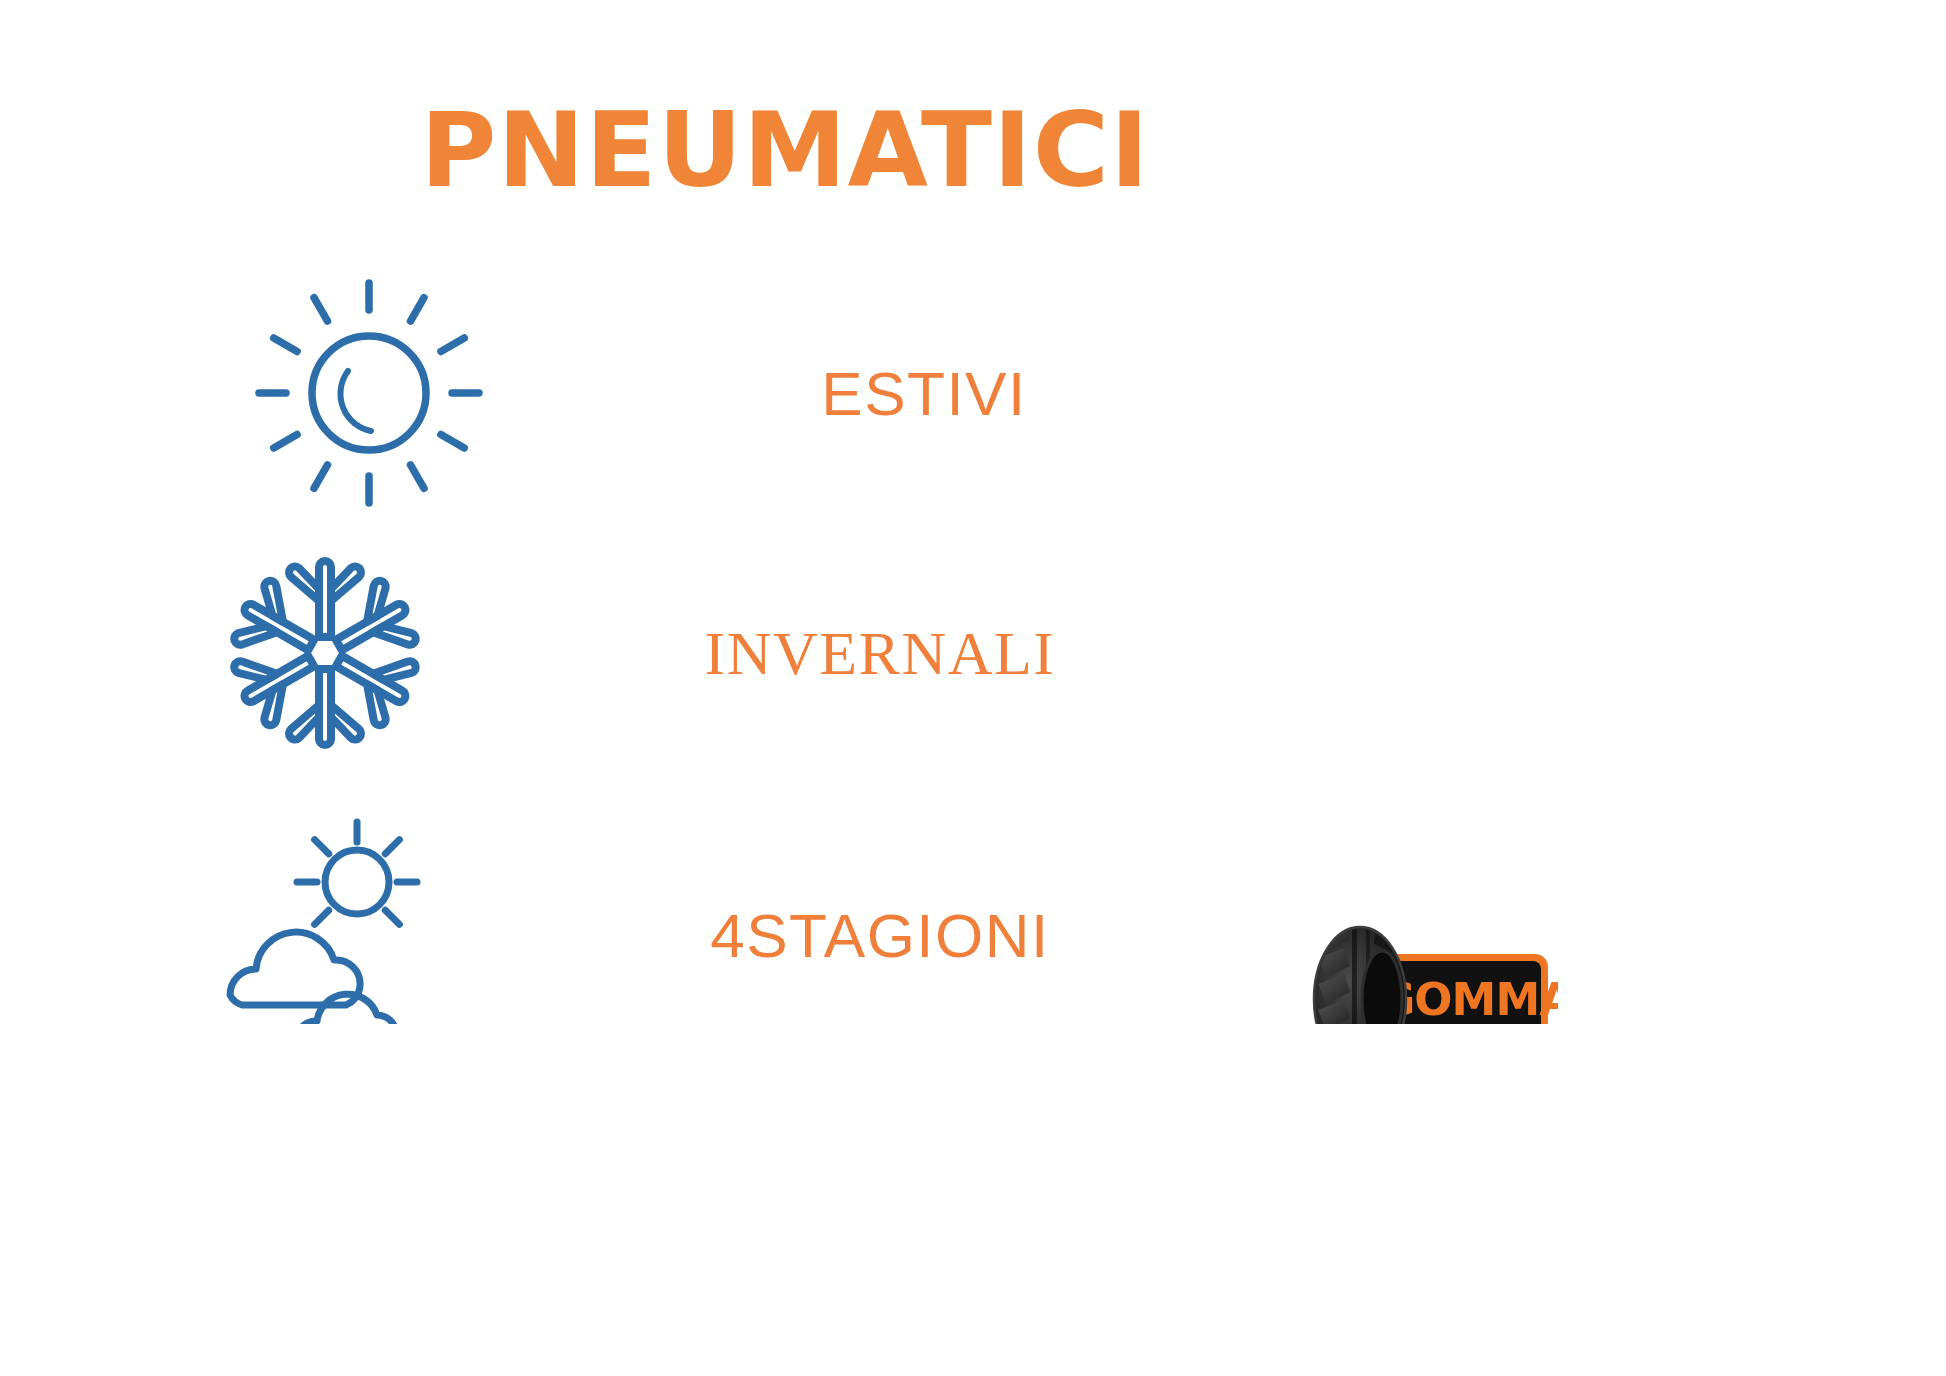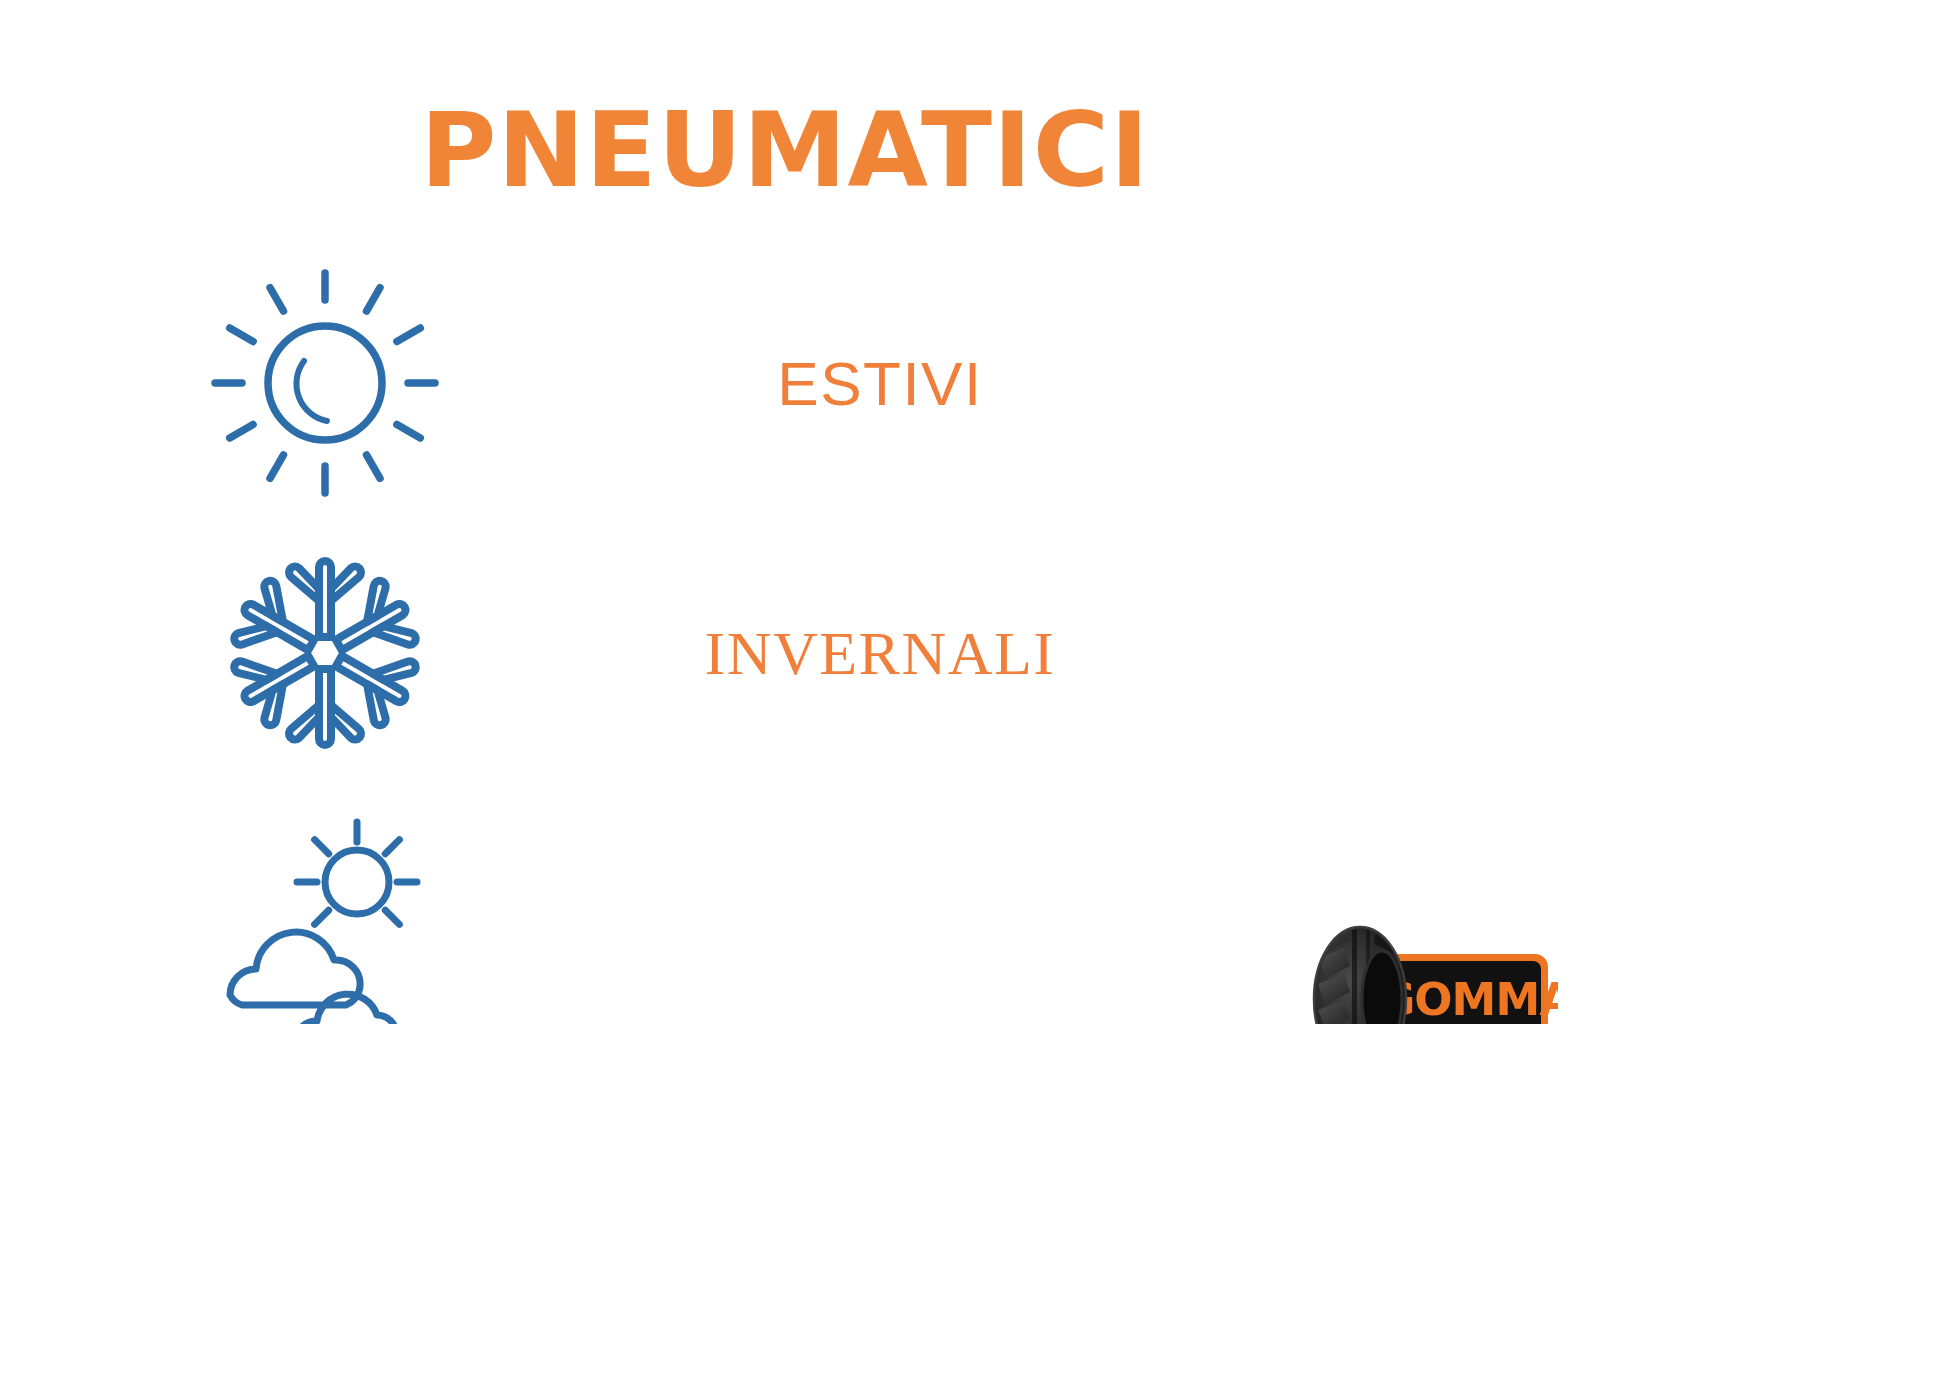--- a/index.html
+++ b/index.html
@@ -38,21 +38,21 @@
   }
 
   
   .row {
     position: absolute;
     left: 0;
     width: 1570px;
     height: 260px;
     display: block;
   }
-  #row-estivi     { top: 258px; }
+  #row-estivi     { top: 268px; margin-left: 44px; }
   #row-invernali  { top: 528px; }
   #row-4stagioni  { top: 810px; }
 
   .row-icon {
     position: absolute;
     left: 200px;
     top: 0;
     width: 250px;
     height: 250px;
     display: block;
@@ -211,20 +211,21 @@
                    A 19 19 0 0 1 196 224
                    A 17 17 0 0 1 182 239
                    L 108 239
                    A 15 15 0 0 1 96 232 Z"></path>
 
           <line x1="128" y1="251" x2="132" y2="251" stroke-width="7"></line>
         </g>
       </svg>
     </div>
 
+    <div class="row-label">4STAGIONI</div>
   </div>
 
   <div class="logo">
     <svg viewBox="0 0 262 162" xmlns="http://www.w3.org/2000/svg">
       <defs>
         <radialGradient id="tireShade" cx="38%" cy="38%" r="70%">
           <stop offset="0%" stop-color="#4a4a4a"></stop>
           <stop offset="55%" stop-color="#2a2a2a"></stop>
           <stop offset="100%" stop-color="#0d0d0d"></stop>
         </radialGradient>

